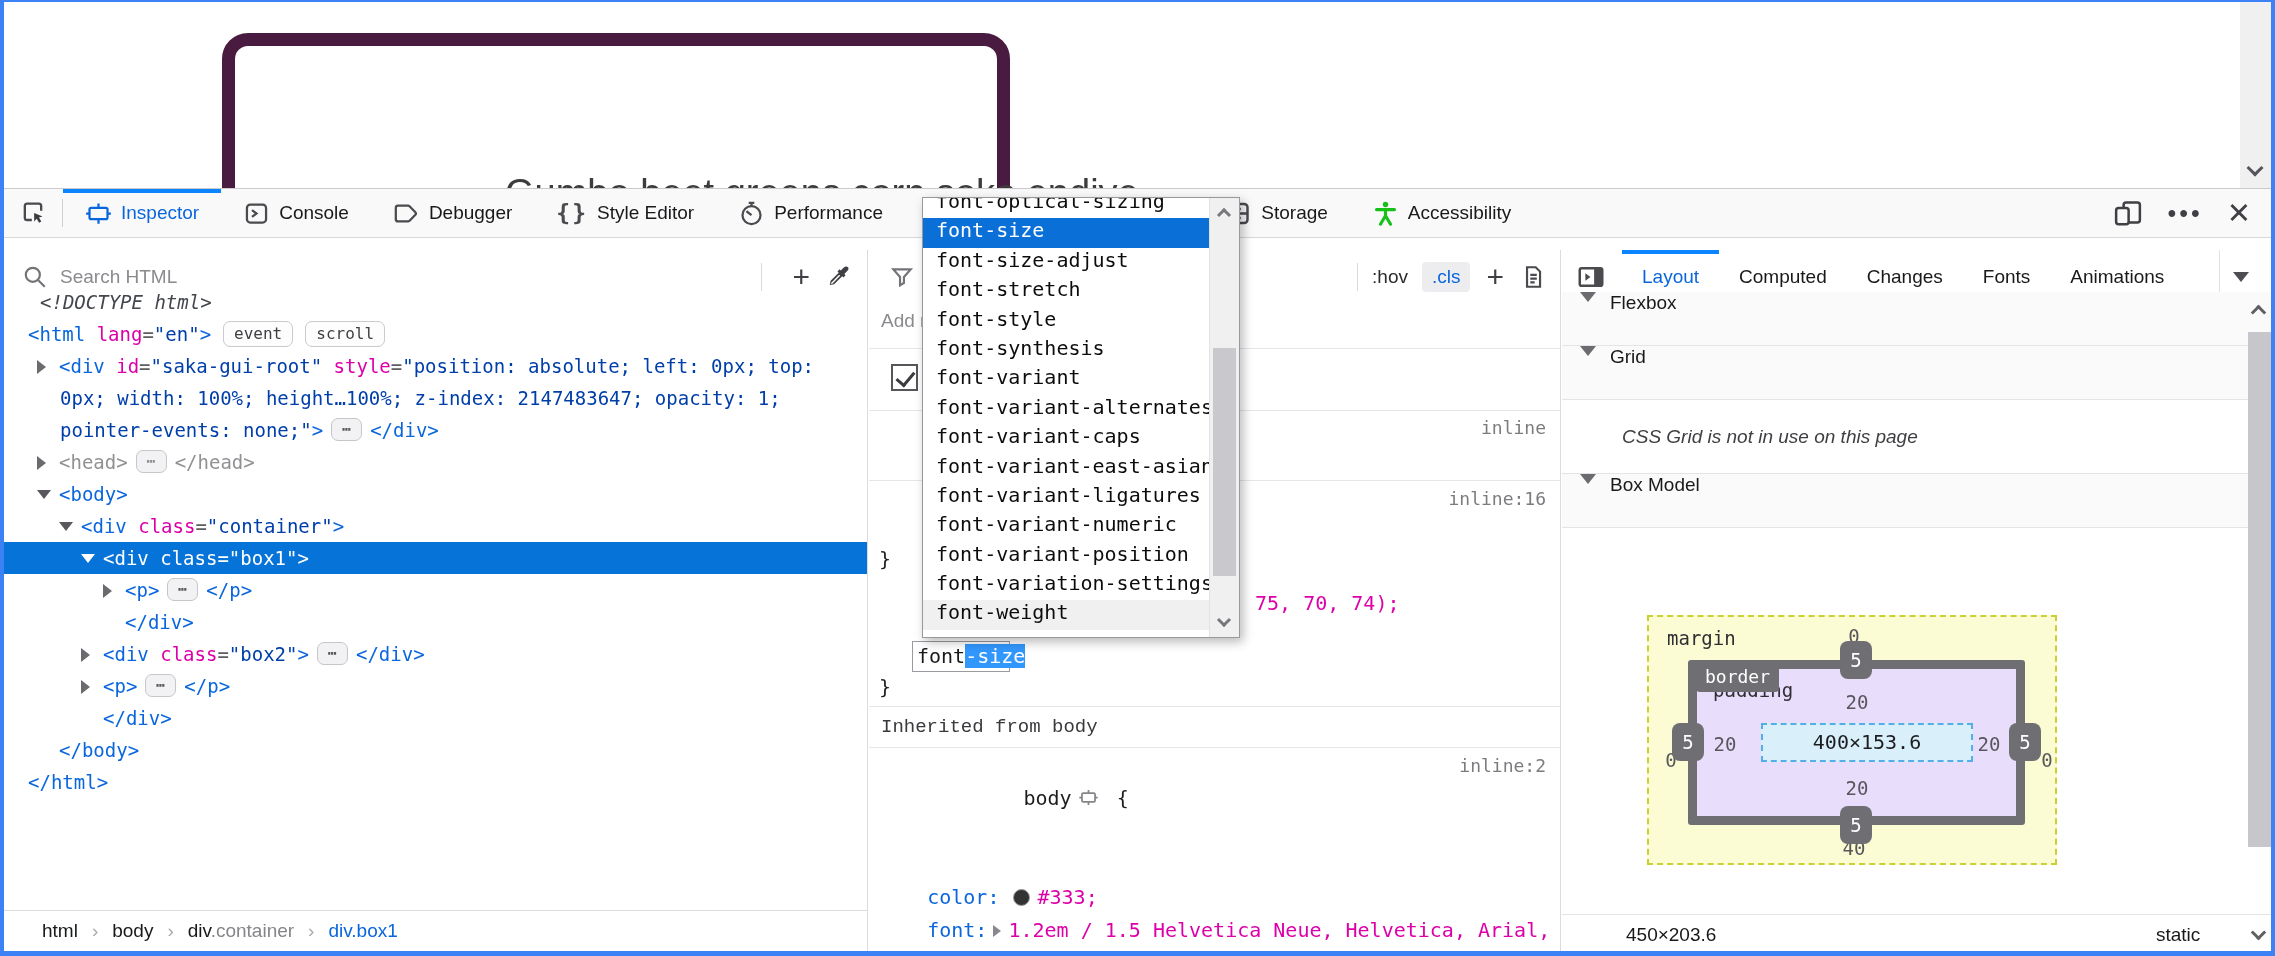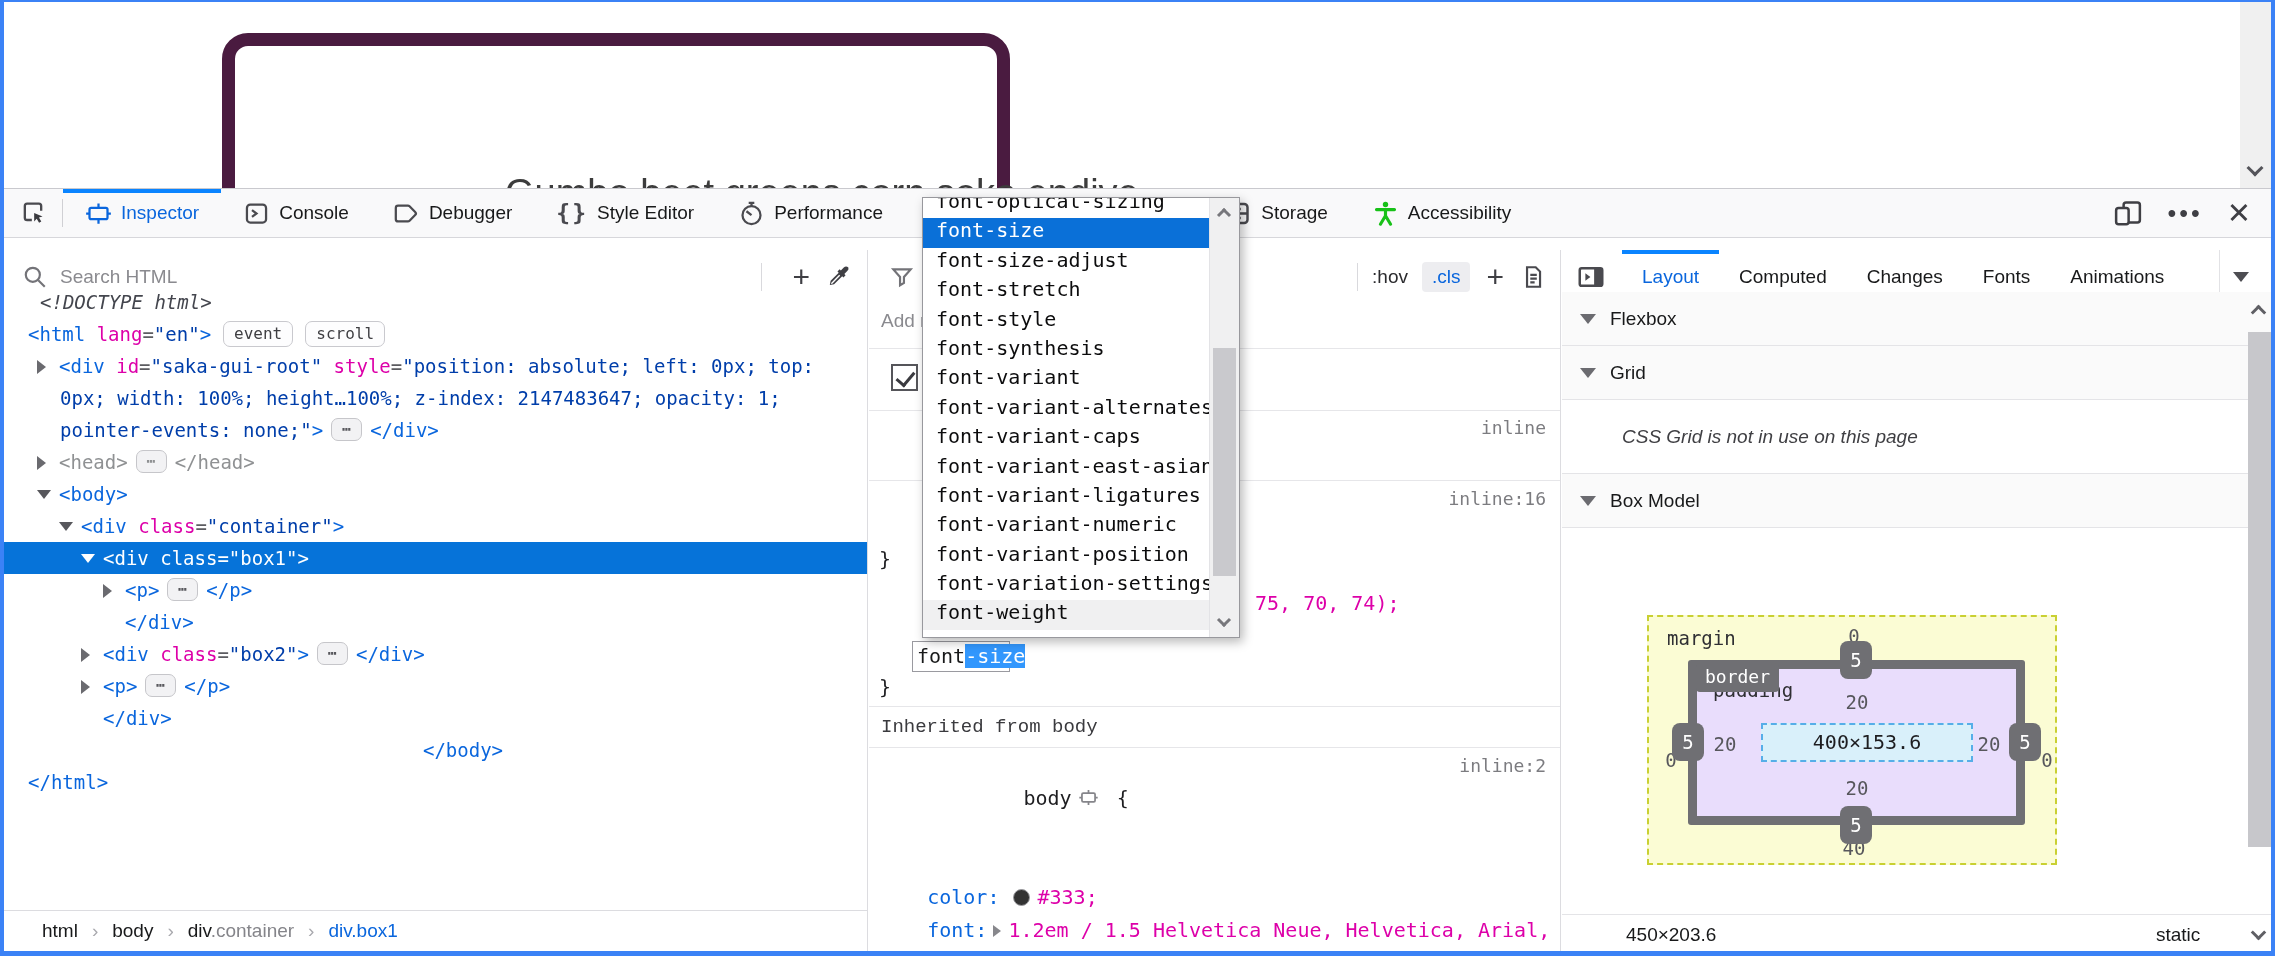--- a/index.html
+++ b/index.html
@@ -84,21 +84,21 @@
   .frag{position:absolute;left:386px;top:299px;color:#dd00a9;font:20px/24px "DejaVu Sans Mono",monospace}
   .prop-editor{position:absolute;left:43px;top:349px;width:98px;height:31px;border:1px solid #9a9aa0;background:#fff;font:20px/28px "DejaVu Sans Mono",monospace;padding-left:4px;white-space:pre}
   .prop-editor .seltxt{background:#3297fd;color:#fff}
   .inherit-h{position:absolute;left:0;right:0;top:415px;height:41px;border-bottom:1px solid #e6e6e9;font-family:Liberation Mono, monospace;font-size:19px;color:#3a3a3e;line-height:41px;padding-left:12px;background:#fff}
   .swatch{display:inline-block;width:17px;height:17px;border-radius:50%;background:#333;border:1px solid #9a9a9e;vertical-align:-2px;margin:0 7px 0 2px}
   .exp{display:inline-block;width:0;height:0;border-top:6px solid transparent;border-bottom:6px solid transparent;border-left:8px solid #87878c;margin:0 7px 0 6px}
   .node-ico{vertical-align:-3px;margin:0 6px}
 
   
   .layout-panel{position:absolute;left:1558px;right:0;top:103px;bottom:0;background:#fff;overflow:hidden}
-  .lp-h{height:54px;background:#fafafa;border-bottom:1px solid #e4e4e7;display:flex;align-items:center;padding-left:18px;gap:14px;font-size:19px;color:#18191a}
+  .lp-h{height:54px;background:#fafafa;border-bottom:1px solid #e4e4e7;display:flex;align-items:flex-start;padding-left:18px;gap:14px;font-size:19px;color:#18191a}
   .lp-h .tri{width:0;height:0;border-left:8px solid transparent;border-right:8px solid transparent;border-top:10px solid #6b6b70}
   .lp-msg{height:74px;display:flex;align-items:center;padding-left:60px;font-style:italic;font-size:19px;color:#3f3f43;border-bottom:1px solid #e4e4e7;background:#fff}
   .bm-area{position:absolute;left:0;right:0;top:310px;height:312px;background:#fff}
   .bm-margin{position:absolute;left:85px;top:13px;width:410px;height:250px;background:#fbfcd4;border:2px dashed #c9d032}
   .bm-label{position:absolute;font:19px "DejaVu Sans Mono",monospace;color:#2f2f33}
   .bm-val{position:absolute;font:19px "DejaVu Sans Mono",monospace;color:#57575c;text-align:center}
   .bm-border{position:absolute;left:39px;top:43px;width:337px;height:165px;background:#6f6f73;border-radius:3px}
   .bm-border-label{position:absolute;left:8px;top:3px;background:#6f6f73;color:#fff;font:18px "DejaVu Sans Mono",monospace;padding:3px 9px 5px;border-radius:4px;z-index:3}
   .bm-padding{position:absolute;left:9px;top:9px;right:9px;bottom:9px;background:#e9ddfc}
   .bm-badge{position:absolute;width:32px;height:38px;background:#6f6f73;border-radius:8px;color:#fff;font:19px/38px "DejaVu Sans Mono",monospace;text-align:center;z-index:4}
@@ -317,21 +317,21 @@
             <div class="m-row" style="padding-left: 56px;"><span class="t-val">pointer-events: none;"</span><span class="t-tag">&gt;</span><span class="pill">⋯</span><span class="t-tag">&lt;/div&gt;</span></div>
             <div class="m-row dim" style="padding-left: 55px;"><span class="tw closed" style="left: 33px;"></span><span class="t-tag">&lt;head&gt;</span><span class="pill">⋯</span><span class="t-tag">&lt;/head&gt;</span></div>
             <div class="m-row" style="padding-left: 55px;"><span class="tw open" style="left: 33px;"></span><span class="t-tag">&lt;body&gt;</span></div>
             <div class="m-row" style="padding-left: 77px;"><span class="tw open" style="left: 55px;"></span><span class="t-tag">&lt;div</span><span class="t-attr"> class</span><span class="t-pl">=</span><span class="t-val">"container"</span><span class="t-tag">&gt;</span></div>
             <div class="m-row sel" style="padding-left: 99px;"><span class="tw open" style="left: 77px;"></span><span class="t-tag">&lt;div</span><span class="t-attr"> class</span><span class="t-pl">=</span><span class="t-val">"box1"</span><span class="t-tag">&gt;</span></div>
             <div class="m-row" style="padding-left: 121px;"><span class="tw closed" style="left: 99px;"></span><span class="t-tag">&lt;p&gt;</span><span class="pill">⋯</span><span class="t-tag">&lt;/p&gt;</span></div>
             <div class="m-row" style="padding-left: 121px;"><span class="t-tag">&lt;/div&gt;</span></div>
             <div class="m-row" style="padding-left: 99px;"><span class="tw closed" style="left: 77px;"></span><span class="t-tag">&lt;div</span><span class="t-attr"> class</span><span class="t-pl">=</span><span class="t-val">"box2"</span><span class="t-tag">&gt;</span><span class="pill">⋯</span><span class="t-tag">&lt;/div&gt;</span></div>
             <div class="m-row" style="padding-left: 99px;"><span class="tw closed" style="left: 77px;"></span><span class="t-tag">&lt;p&gt;</span><span class="pill">⋯</span><span class="t-tag">&lt;/p&gt;</span></div>
             <div class="m-row" style="padding-left: 99px;"><span class="t-tag">&lt;/div&gt;</span></div>
-            <div class="m-row" style="padding-left: 55px; text-align: center;"><span class="t-tag">&lt;/body&gt;</span></div>
+            <div class="m-row" style="padding-left: 55px;"><span class="t-tag">&lt;/body&gt;</span></div>
             <div class="m-row" style="padding-left: 24px;"><span class="t-tag">&lt;/html&gt;</span></div>
           </div>
         <div class="crumbs">
           <span class="crumb">html</span>
           <span class="crumb-sep">›</span>
           <span class="crumb">body</span>
           <span class="crumb-sep">›</span>
           <span class="crumb"><span>div</span><span class="dimpart">.container</span></span>
           <span class="crumb-sep">›</span>
           <span class="crumb sel">div.box1</span>

